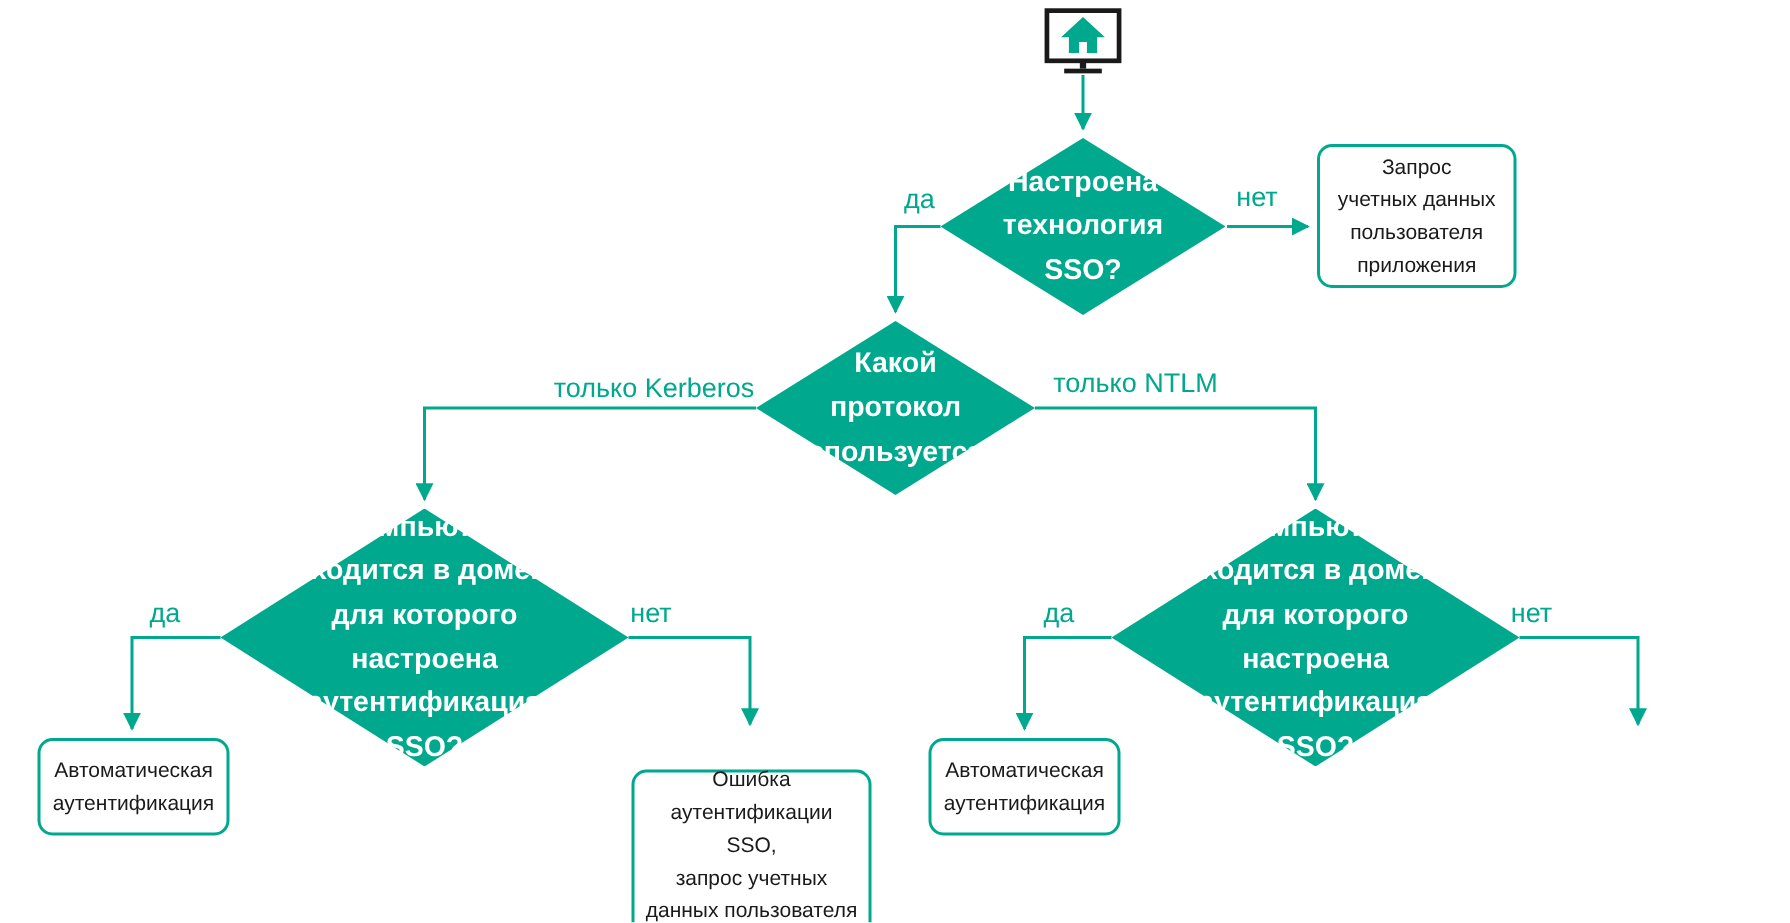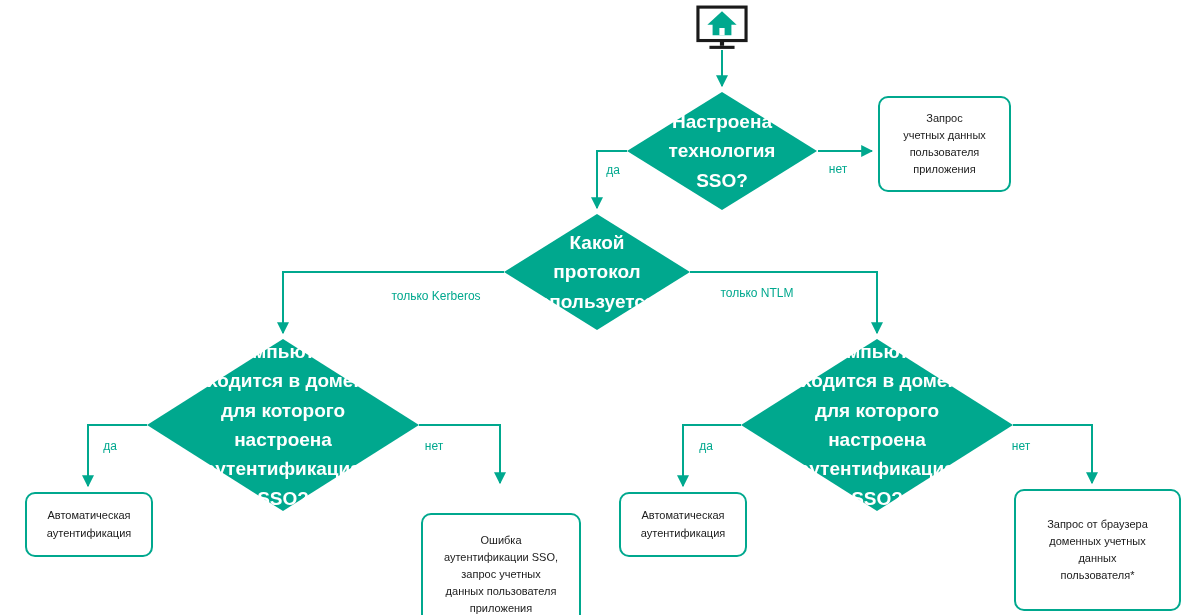--- a/index.html
+++ b/index.html
@@ -15,27 +15,26 @@
     background:#00A88E;
     clip-path:polygon(50% 0, 100% 50%, 50% 100%, 0 50%);
   }
   .diamond-label {
     position:relative; color:#ffffff; font-weight:bold; font-size:19px;
     line-height:1.55; text-align:center; white-space:pre-line;
   }
   .outcome {
     position:absolute; background:#ffffff; border:2px solid #00A88E; border-radius:10px;
     display:flex; align-items:center; justify-content:center;
-    font-size:11px; color:#1a1a1a; text-align:center; padding:6px;
+    font-size:14px; color:#1a1a1a; text-align:center; padding:6px;
   }
   .outcome-label { white-space:pre-line; line-height:1.55; }
   .edge-label {
-    position:absolute; color:#00A88E; font-size:12px; white-space:nowrap;
+    position:absolute; color:#00A88E; font-size:18px; white-space:nowrap;
     transform:translate(-50%,-50%);
-    margin-top:37px;
   }
 </style>
 </head>
 <body>
 
 <div class="canvas">
 
   <svg class="connectors" width="1193" height="615" viewBox="0 0 1193 615">
     <defs>
       <marker id="arrow" viewBox="0 0 10 10" refX="9" refY="5" markerWidth="6" markerHeight="6" orient="auto-start-reverse">
@@ -113,26 +112,20 @@
 запрос учетных
 данных пользователя
 приложения</span>
   </div>
 
   <div class="outcome" style="left:619px;top:492px;width:128px;height:65px;">
     <span class="outcome-label">Автоматическая
 аутентификация</span>
   </div>
 
-  <div class="outcome" style="left:1014px;top:489px;width:167px;height:122px;">
-    <span class="outcome-label">Запрос от браузера
-доменных учетных
-данных
-пользователя*</span>
-  </div>
 
   <div class="edge-label" style="left:613px;top:133px;">да</div>
   <div class="edge-label" style="left:838px;top:132px;">нет</div>
   <div class="edge-label" style="left:436px;top:259px;">только Kerberos</div>
   <div class="edge-label" style="left:757px;top:256px;">только NTLM</div>
   <div class="edge-label" style="left:110px;top:409px;">да</div>
   <div class="edge-label" style="left:434px;top:409px;">нет</div>
   <div class="edge-label" style="left:706px;top:409px;">да</div>
   <div class="edge-label" style="left:1021px;top:409px;">нет</div>
 

